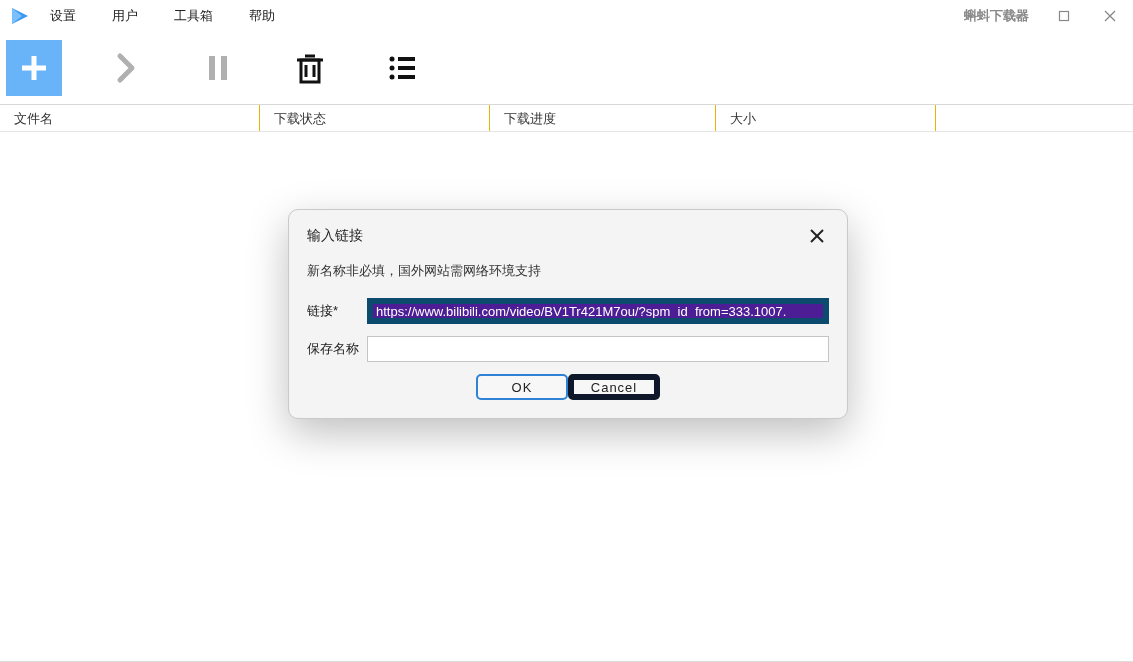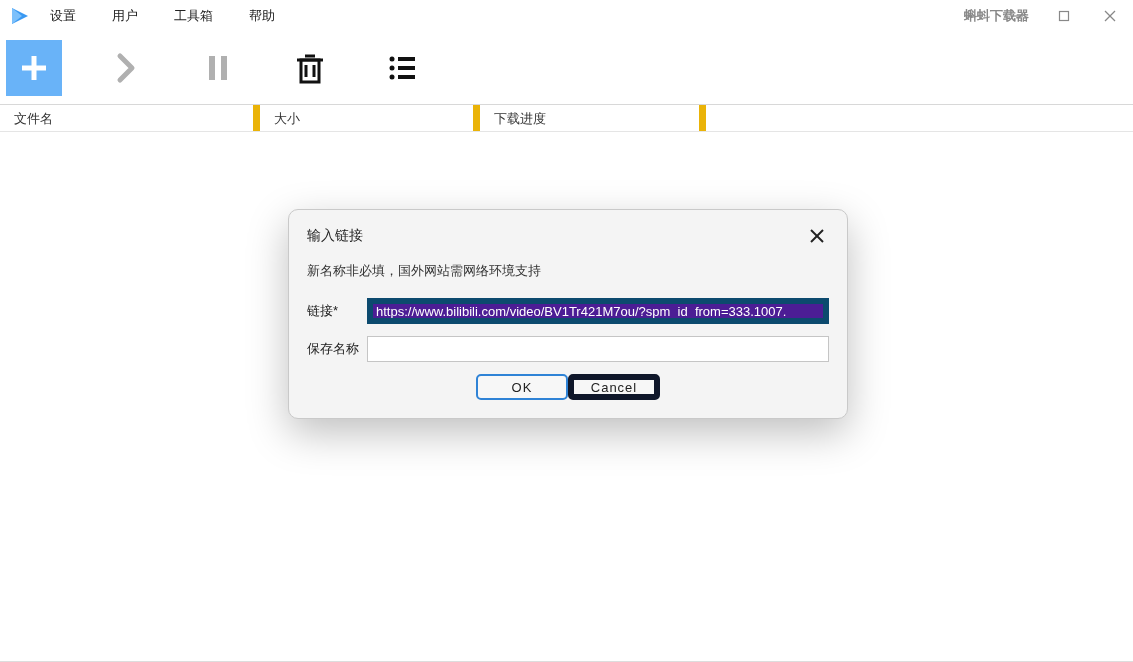--- a/index.html
+++ b/index.html
@@ -27,21 +27,21 @@
     }
     .tool-add { background: #69b3f8; color: #fff; }
     .tool-plain { color: #222; }
     .tool-plain.light { color: #aaa; }
     .tool-plain svg, .tool-add svg { width: 40px; height: 40px; }
 
     .table-header {
       display: flex; height: 28px; border-top:1px solid #d8d8d8; border-bottom:1px solid #e5e5e5; background:#fff;
       font-size: 13px; color:#333;
     }
-    .th { padding: 5px 14px; border-right:7px solid #eab308; }
+    .th { padding: 5px 14px; border-right:1px solid #eab308; }
     .th.c1 { width: 260px; }
     .th.c2 { width: 230px; }
     .th.c3 { width: 220px; }
     .th.c4 { width: 226px; }
     .th.c5 { flex:1; border-right:none; }
 
     .table-body { background:#fff; height: calc(662px - 32px - 72px - 28px); border-bottom:1px solid #ddd; }
 
     .modal-backdrop { position:absolute; inset:0; background:transparent; }
     .dialog {
@@ -138,22 +138,23 @@
       <circle cx="10" cy="20" r="2.5" fill="#111"></circle>
         <line x1="16" y1="20" x2="33" y2="20" stroke="#111" stroke-width="4"></line>
       <circle cx="10" cy="29" r="2.5" fill="#111"></circle>
         <line x1="16" y1="29" x2="33" y2="29" stroke="#111" stroke-width="4"></line>
     </svg>
   </div>
 </div>
 
 <div class="table-header">
   <div class="th c1">文件名</div>
+  <div class="th c2">下载状态</div>
+  <div class="th c4">下载进度</div>
   <div class="th c3">大小</div>
-  <div class="th c4">下载进度</div>
 </div>
 <div class="table-body"></div>
 
 <div class="modal-backdrop">
   <div class="dialog">
     <div class="dialog-head">
       <div class="dialog-title">输入链接</div>
       <div class="dialog-close">
         <svg viewBox="0 0 16 16" width="16" height="16">
             <line x1="2" y1="2" x2="14" y2="14" stroke="#222" stroke-width="2"></line>

